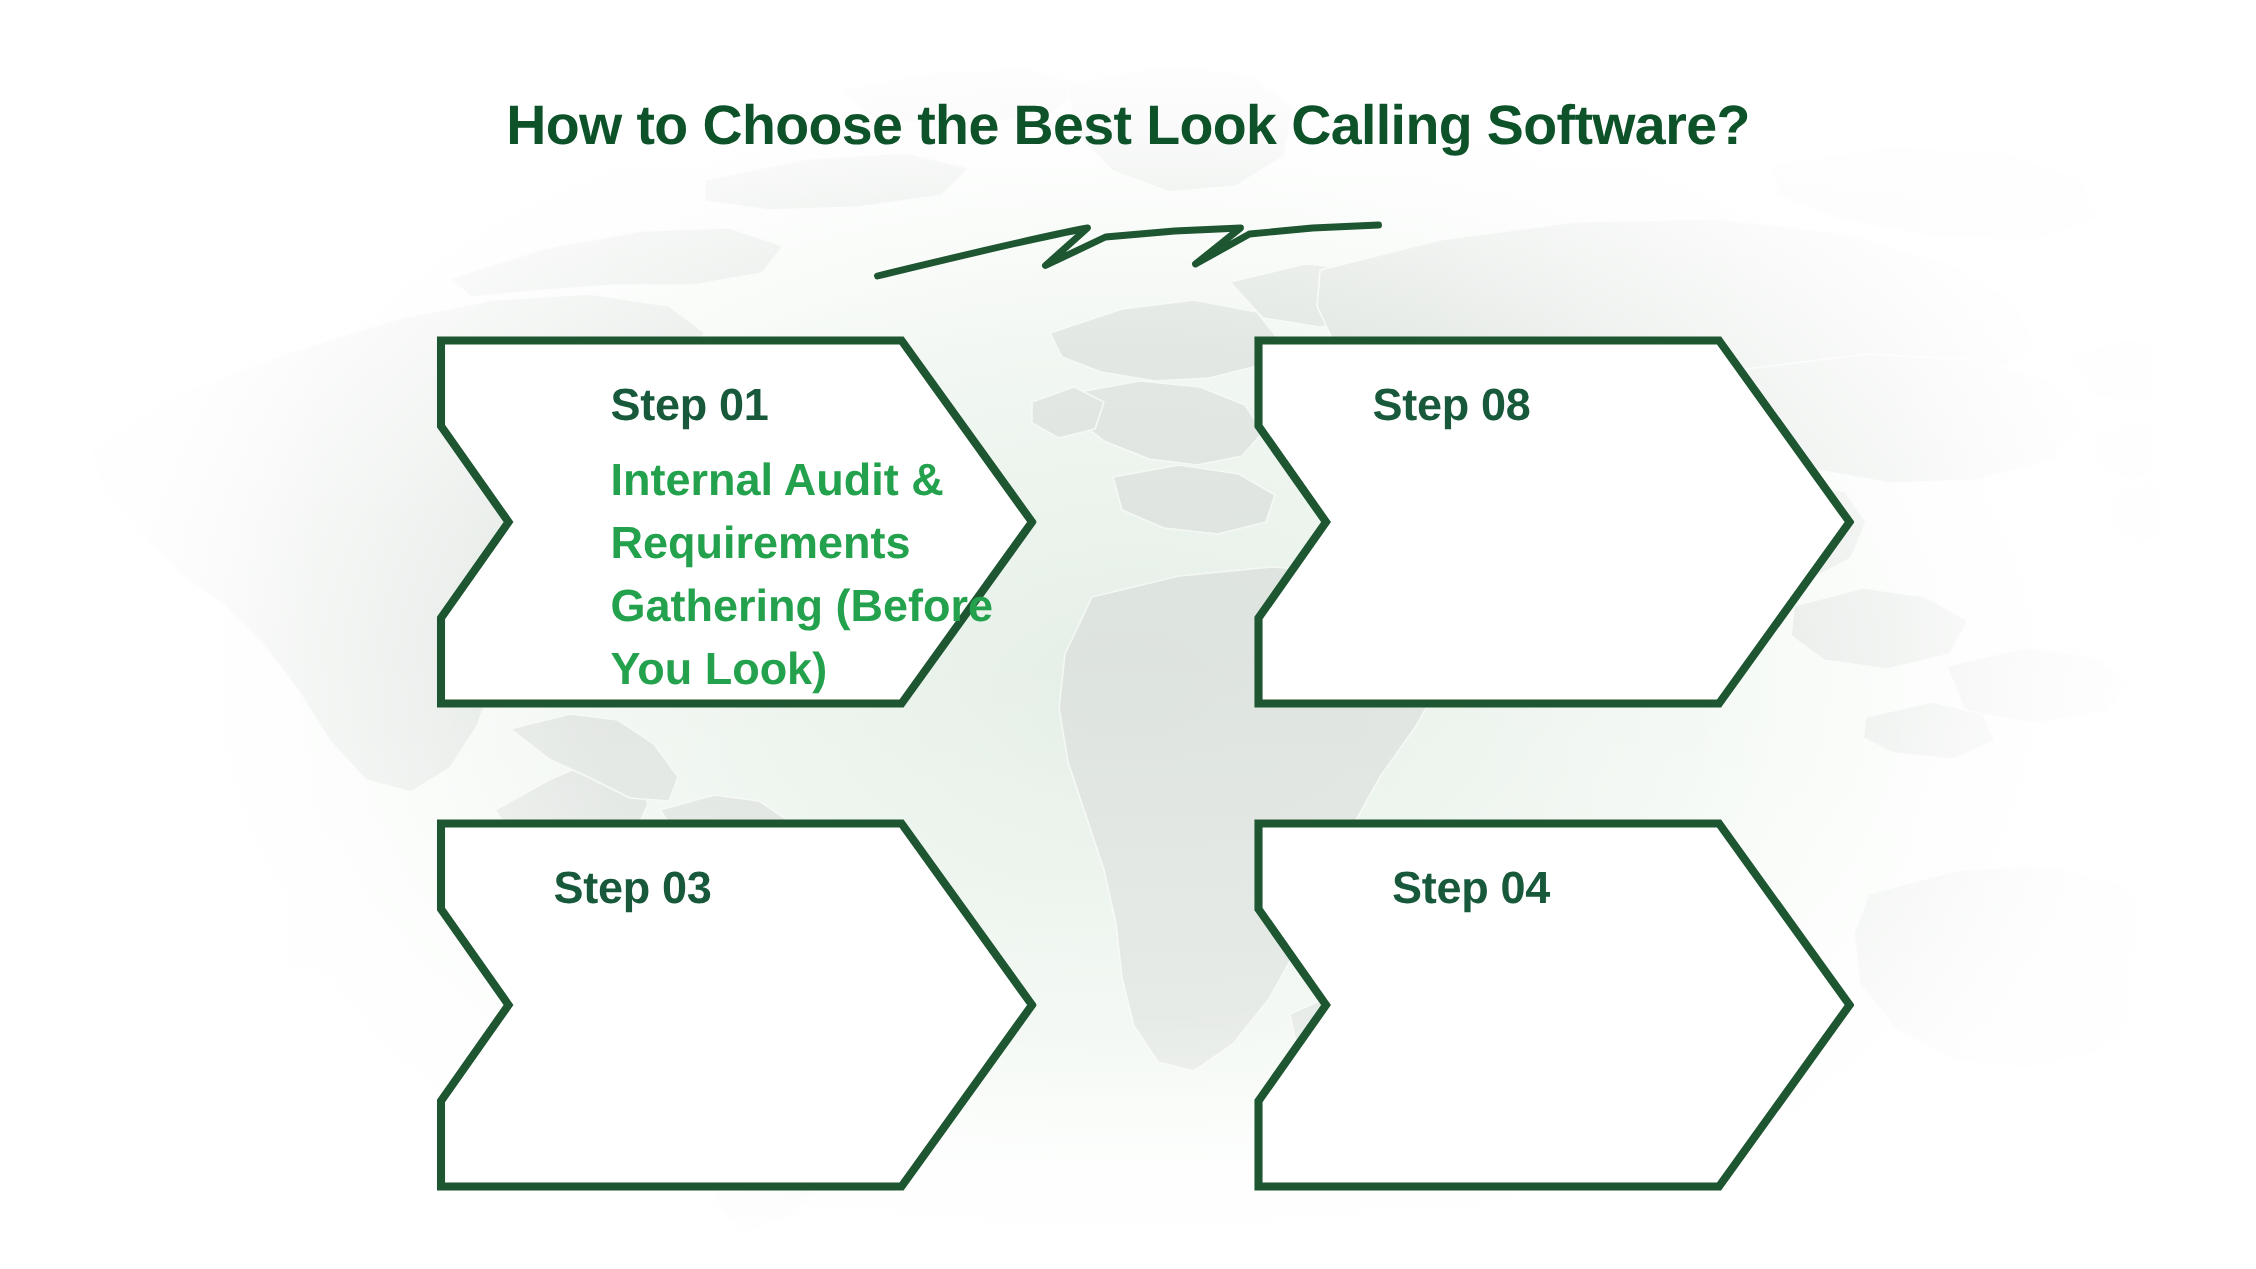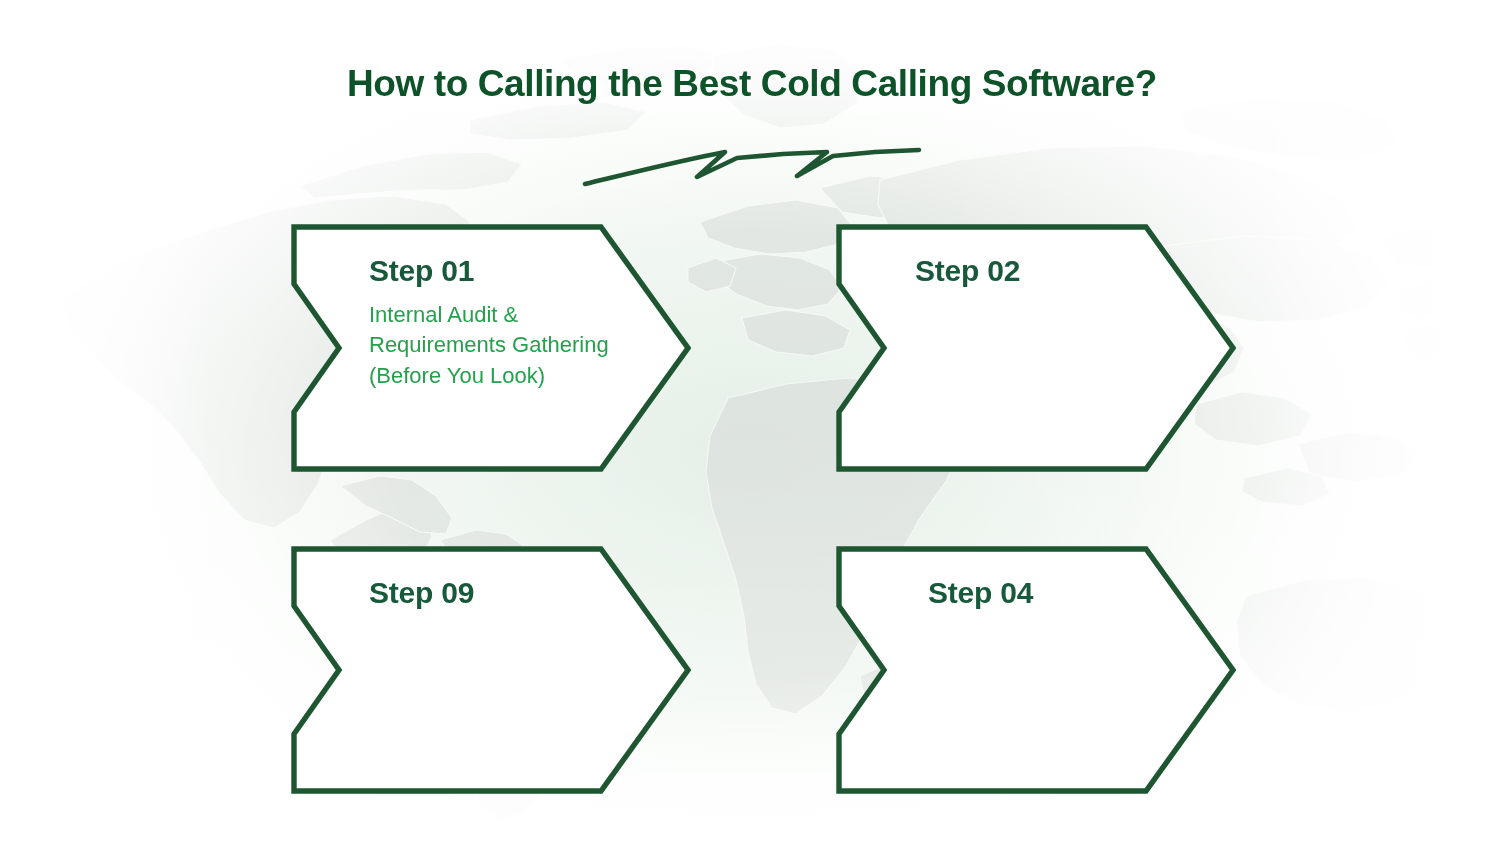--- a/index.html
+++ b/index.html
@@ -90,38 +90,38 @@
   .step-head {
     font-size: 30px;
     font-weight: 700;
     color: #17593a;
     letter-spacing: -0.2px;
     line-height: 1.12;
     margin: 0 0 12px 0;
     white-space: nowrap;
   }
   .step-desc {
-    font-size: 22px;
-    font-weight: 400;
+    font-size: 30px;
+    font-weight: 700;
     color: #23a14c;
     line-height: 1.40;
     margin: 0;
   }
 
   
   #card-1 { left: 291px; top: 224px; }
   #card-2 { left: 836px; top: 224px; }
   #card-3 { left: 291px; top: 546px; }
   #card-4 { left: 836px; top: 546px; }
 
   #card-2 .content, #card-4 .content { left: 79px; }
   #card-2 .content, #card-4 .content { width: 268px; }
 
   
-  #card-1 .content { top: 30px; }
+  #card-1 .content { top: 30px; margin-left: 38px; }
   #card-2 .content { top: 30px; }
   #card-3 .content { top: 30px; }
   #card-4 .content { top: 30px; margin-left: 13px; }
 </style>
 </head>
 <body>
 
 <div id="stage">
 
   <div id="map-layer">
@@ -175,51 +175,51 @@
         <path d="M1430,276 L1452,262 L1470,272 L1468,296 L1448,310 L1432,300 Z"></path>
         <path d="M1444,322 L1466,312 L1482,326 L1476,350 L1454,356 L1442,342 Z"></path>
 
         <path d="M1246,596 L1306,580 L1366,578 L1416,590 L1444,614 L1448,648 L1430,680 L1396,702 L1350,712 L1302,706 L1264,686 L1240,656 L1236,622 Z"></path>
         <path d="M1404,726 L1436,716 L1456,728 L1450,748 L1424,754 L1406,744 Z"></path>
       </g>
     </svg>
   </div>
   <div id="map-fade"></div>
 
-  <div id="title">How to Calling the Best Cold Calling Software?</div>
+  <div id="title">How to Choose the Best Look Calling Software?</div>
 
   <svg id="squiggle" viewBox="0 0 360 58" aria-hidden="true">
     <path d="M10,48 C60,36 108,24 150,16 L122,41 L162,22 L208,18 L252,16 L222,40 L258,20 L300,16 L344,14" fill="none" stroke="#1e5631" stroke-width="4.6" stroke-linecap="round" stroke-linejoin="round"></path>
   </svg>
 
   <div class="card" id="card-1">
     <svg class="shape" viewBox="0 0 400 248" aria-hidden="true">
       <path d="M3,3 L310,3 L397,124 L310,245 L3,245 L3,188 L48,124 L3,60 Z" fill="#ffffff" stroke="#1e5631" stroke-width="5.4" stroke-linejoin="miter"></path>
     </svg>
     <div class="content">
       <div class="step-head">Step 01</div>
       <div class="step-desc">Internal Audit &amp; Requirements Gathering (Before You Look)</div>
     </div>
   </div>
 
   <div class="card" id="card-2">
     <svg class="shape" viewBox="0 0 400 248" aria-hidden="true">
       <path d="M3,3 L310,3 L397,124 L310,245 L3,245 L3,188 L48,124 L3,60 Z" fill="#ffffff" stroke="#1e5631" stroke-width="5.4" stroke-linejoin="miter"></path>
     </svg>
     <div class="content">
-      <div class="step-head">Step 02</div>
+      <div class="step-head">Step 08</div>
     </div>
   </div>
 
   <div class="card" id="card-3">
     <svg class="shape" viewBox="0 0 400 248" aria-hidden="true">
       <path d="M3,3 L310,3 L397,124 L310,245 L3,245 L3,188 L48,124 L3,60 Z" fill="#ffffff" stroke="#1e5631" stroke-width="5.4" stroke-linejoin="miter"></path>
     </svg>
     <div class="content">
-      <div class="step-head">Step 09</div>
+      <div class="step-head">Step 03</div>
     </div>
   </div>
 
   <div class="card" id="card-4">
     <svg class="shape" viewBox="0 0 400 248" aria-hidden="true">
       <path d="M3,3 L310,3 L397,124 L310,245 L3,245 L3,188 L48,124 L3,60 Z" fill="#ffffff" stroke="#1e5631" stroke-width="5.4" stroke-linejoin="miter"></path>
     </svg>
     <div class="content">
       <div class="step-head">Step 04</div>
     </div>

